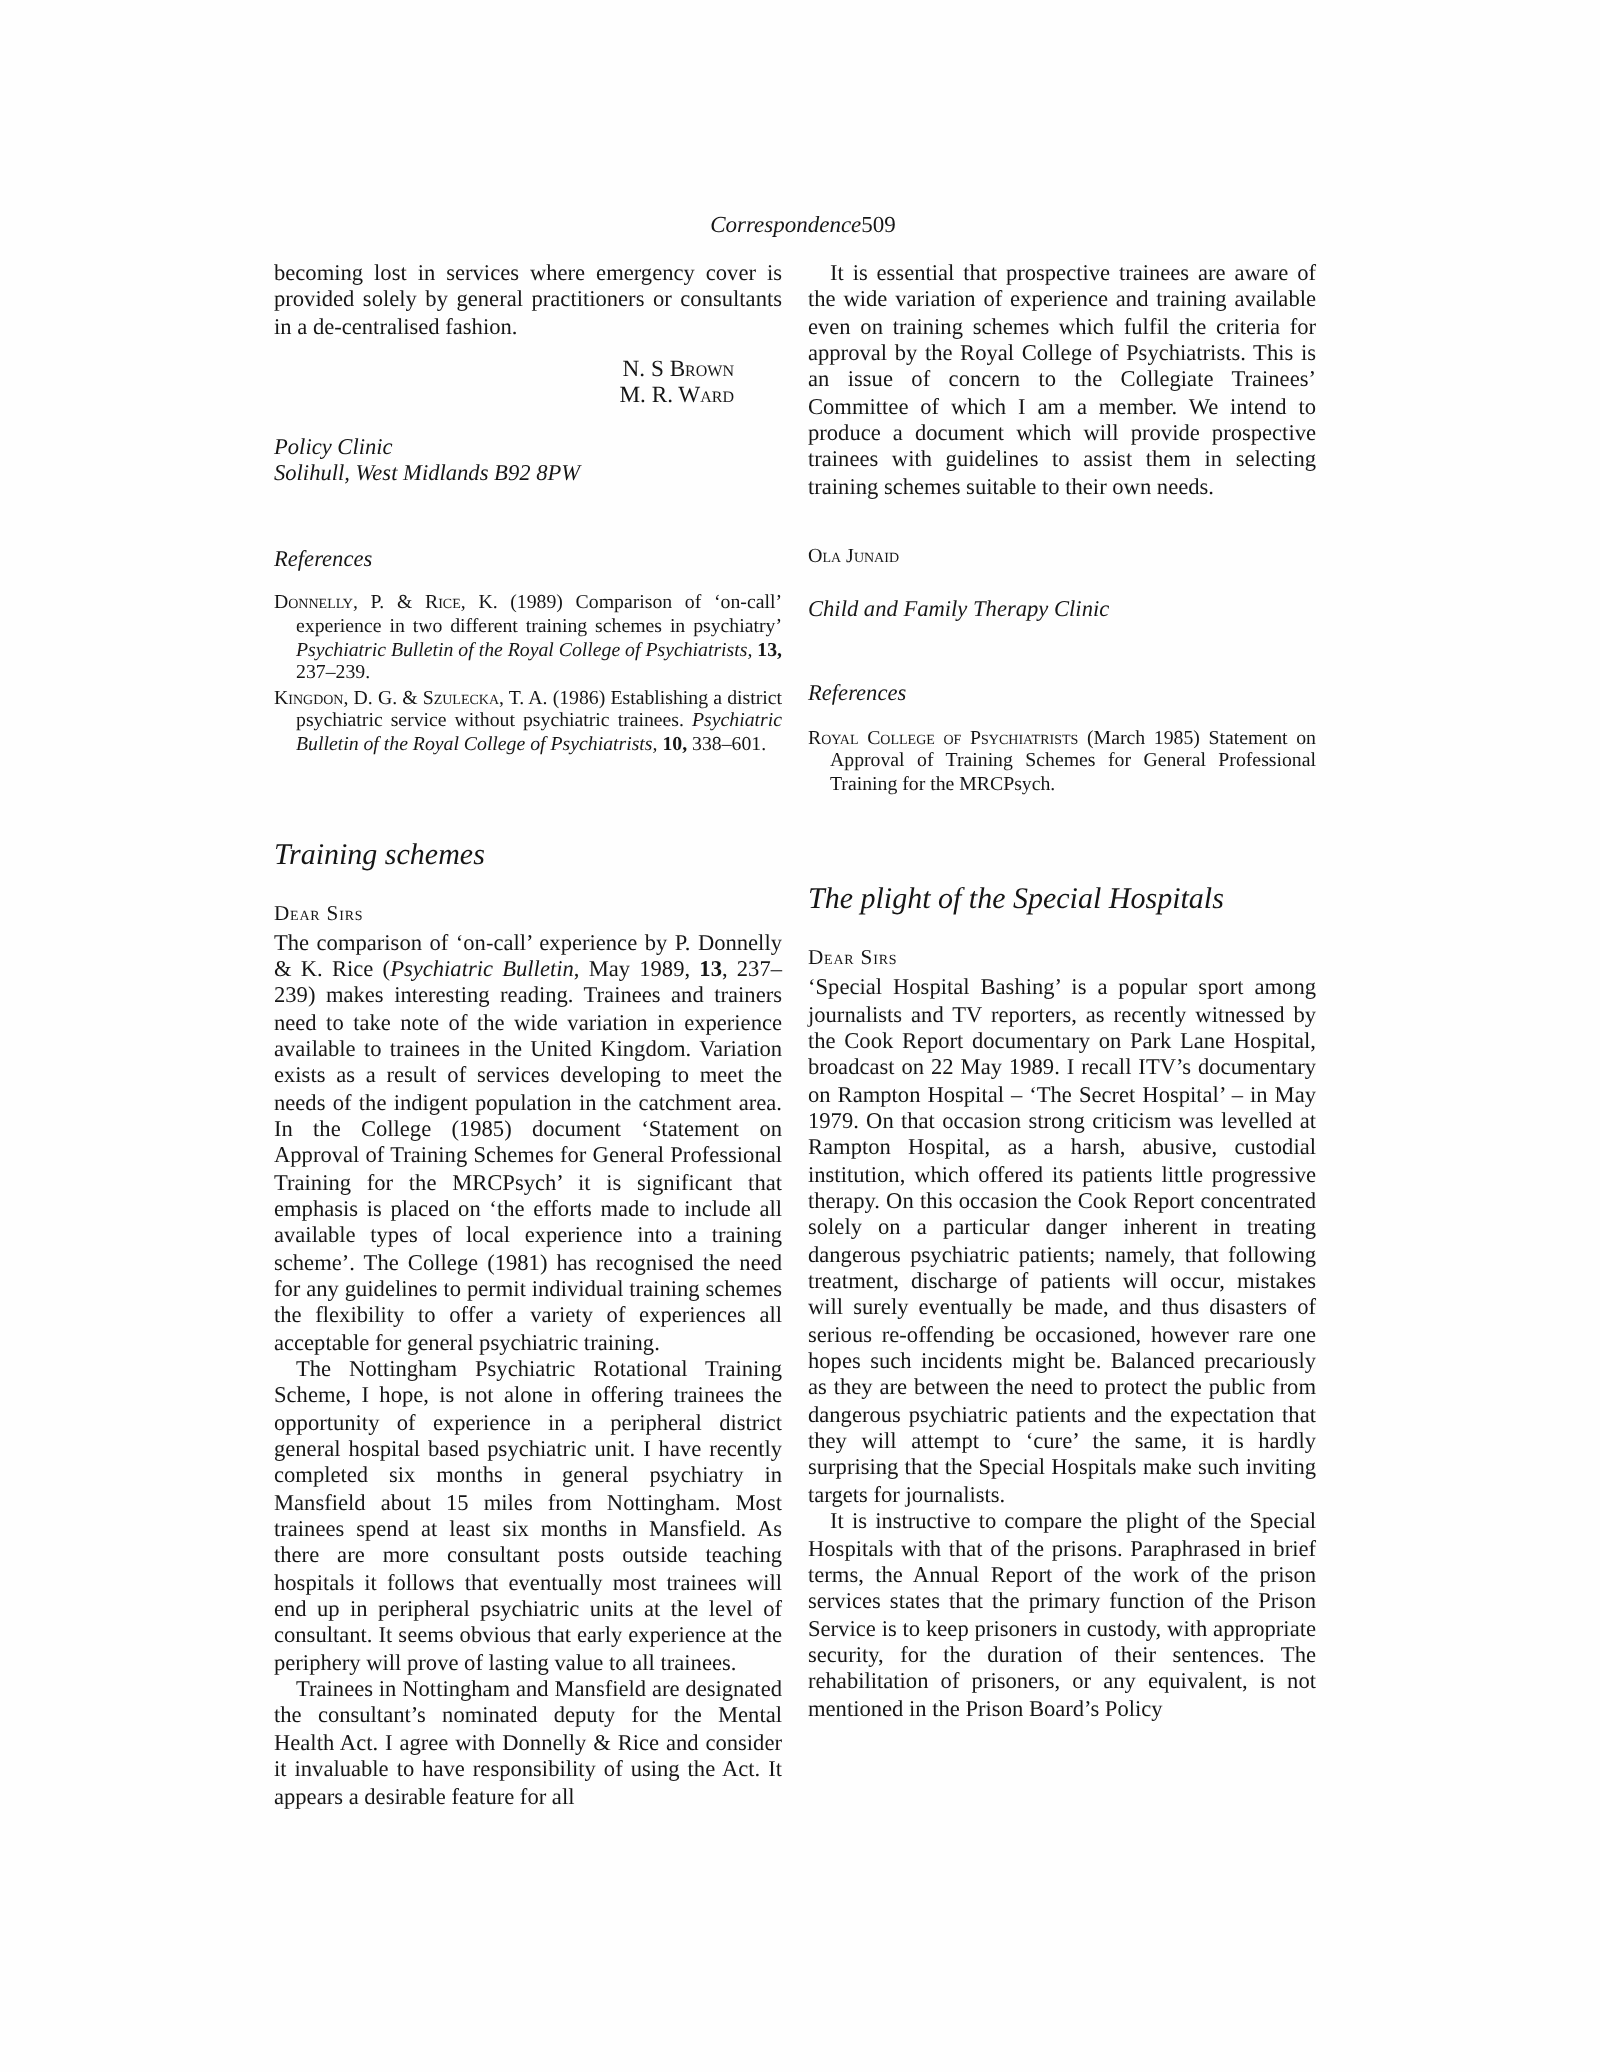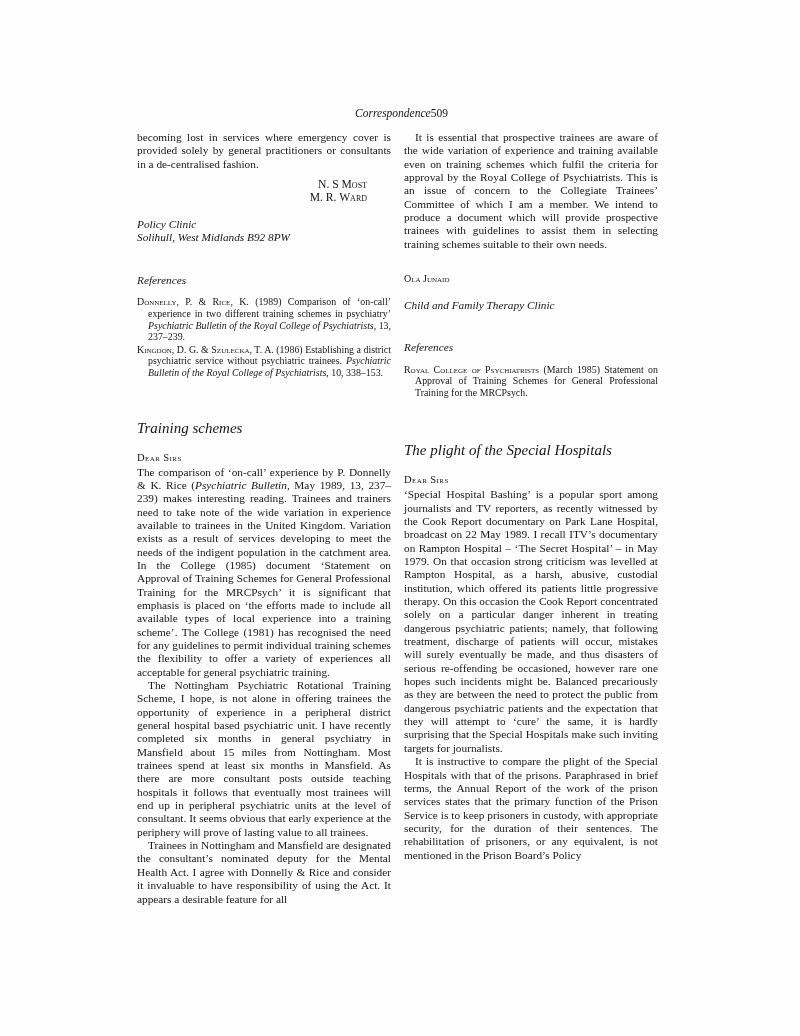--- a/index.html
+++ b/index.html
@@ -87,52 +87,52 @@
   .letter-title-2 { margin-top: 44px; }
   .salutation {
     font-variant: small-caps;
     font-size: 10.6px;
     letter-spacing: 0.4px;
     line-height: 13px;
     margin-bottom: 2px;
   }
   .sc { font-variant: small-caps; }
   .i  { font-style: italic; }
-  .b  { font-weight: normal; }
+  .b  { font-weight: bold; }
 </style>
 </head>
 <body>
 
 <div class="page">
   <div class="content">
 
     <div class="running-header">
       <span class="rh-left">Correspondence</span>
       <span class="rh-right">509</span>
     </div>
 
     <div class="columns">
 
       <div class="col">
         <p class="body-text">becoming lost in services where emergency cover is provided solely by general practitioners or consultants in a de-centralised fashion.</p>
 
         <div class="signatures">
-          <div>N. S Most</div>
+          <div>N. S Brown</div>
           <div>M. R. Ward</div>
         </div>
 
         <div class="addr">
           <div>Policy Clinic</div>
           <div>Solihull, West Midlands B92 8PW</div>
         </div>
 
         <div class="refs-heading">References</div>
         <div class="refs">
           <p class="ref-entry"><span class="sc">Donnelly, P. &amp; Rice, K. </span><span>(1989) Comparison of ‘on-call’ experience in two different training schemes in psychiatry’ </span><span class="i">Psychiatric Bulletin of the Royal College of Psychiatrists, </span><span class="b">13, </span><span>237–239.</span></p>
-          <p class="ref-entry"><span class="sc">Kingdon, D. G. &amp; Szulecka, T. A. </span><span>(1986) Establishing a district psychiatric service without psychiatric trainees. </span><span class="i">Psychiatric Bulletin of the Royal College of Psychiatrists, </span><span class="b">10, </span><span>338–153.</span></p>
+          <p class="ref-entry"><span class="sc">Kingdon, D. G. &amp; Szulecka, T. A. </span><span>(1986) Establishing a district psychiatric service without psychiatric trainees. </span><span class="i">Psychiatric Bulletin of the Royal College of Psychiatrists, </span><span class="b">10, </span><span>338–601.</span></p>
         </div>
 
         <h2 class="letter-title">Training schemes</h2>
         <div class="salutation">Dear Sirs</div>
         <p class="body-text"><span>The comparison of ‘on-call’ experience by P. Donnelly &amp; K. Rice (</span><span class="i">Psychiatric Bulletin</span><span>, May 1989, </span><span class="b">13</span><span>, 237–239) makes interesting reading. Trainees and trainers need to take note of the wide variation in experience available to trainees in the United Kingdom. Variation exists as a result of services developing to meet the needs of the indigent population in the catchment area. In the College (1985) document ‘Statement on Approval of Training Schemes for General Professional Training for the MRCPsych’ it is significant that emphasis is placed on ‘the efforts made to include all available types of local experience into a training scheme’. The College (1981) has recognised the need for any guidelines to permit individual training schemes the flexibility to offer a variety of experiences all acceptable for general psychiatric training.</span></p>
         <p class="body-text indent"><span>The Nottingham Psychiatric Rotational Training Scheme, I hope, is not alone in offering trainees the opportunity of experience in a peripheral district general hospital based psychiatric unit. I have recently completed six months in general psychiatry in Mansfield about 15 miles from Nottingham. Most trainees spend at least six months in Mansfield. As there are more consultant posts outside teaching hospitals it follows that eventually most trainees will end up in peripheral psychiatric units at the level of consultant. It seems obvious that early experience at the periphery will prove of lasting value to all trainees.</span></p>
         <p class="body-text indent"><span>Trainees in Nottingham and Mansfield are designated the consultant’s nominated deputy for the Mental Health Act. I agree with Donnelly &amp; Rice and consider it invaluable to have responsibility of using the Act. It appears a desirable feature for all</span></p>
       </div>
 
       <div class="col">

